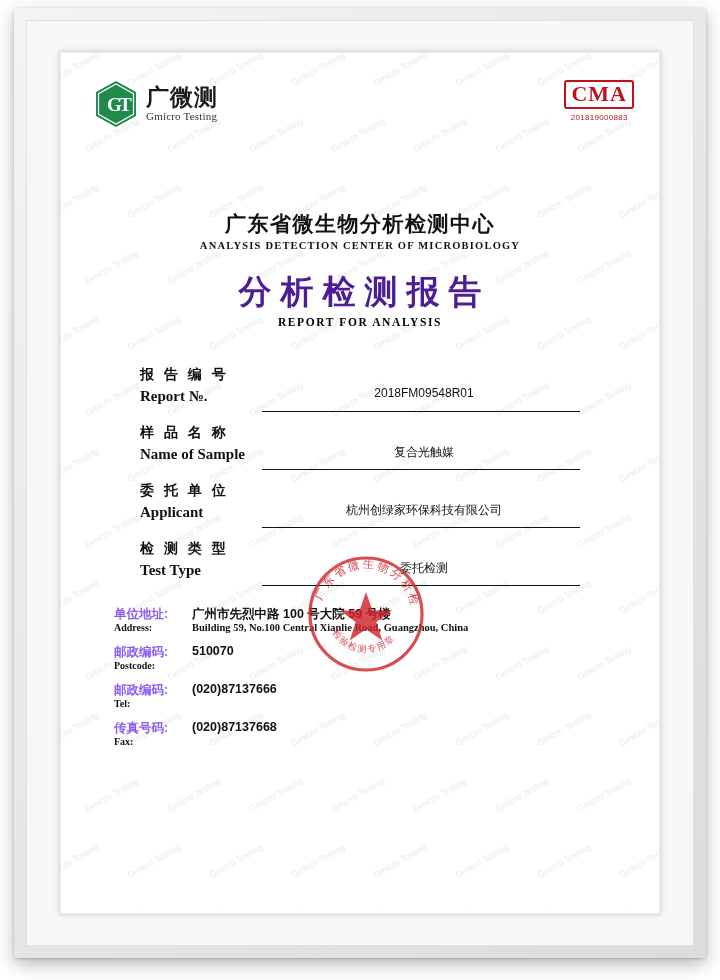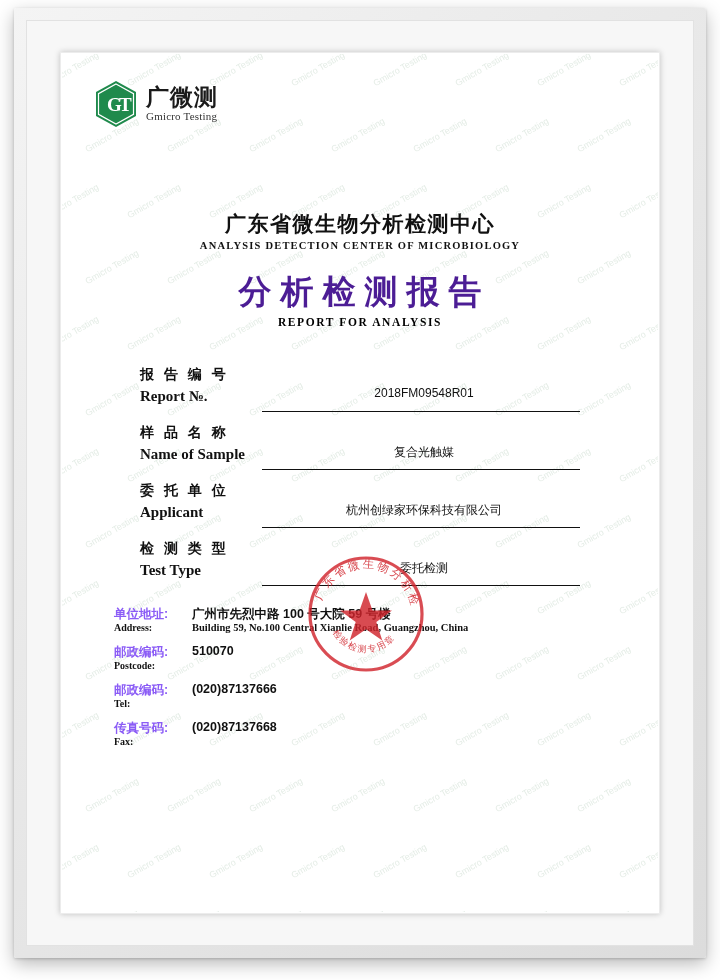--- a/index.html
+++ b/index.html
@@ -402,20 +402,26 @@
           <text x="13" y="31" font-family="Liberation Serif, serif" font-size="19" font-weight="bold" fill="#ffffff">G</text>
           <text x="25" y="31" font-family="Liberation Serif, serif" font-size="19" font-weight="bold" fill="#ffffff">T</text>
         </svg>
       </div>
       <div class="logo-text">
         <div class="logo-cn">广微测</div>
         <div class="logo-en">Gmicro Testing</div>
       </div>
     </div>
 
+    <div class="cma-block">
+      <div class="cma-box">
+        <span class="cma-logo">CMA</span>
+      </div>
+      <div class="cma-num">201819000883</div>
+    </div>
 
     <div class="org-cn">广东省微生物分析检测中心</div>
     <div class="org-en">ANALYSIS  DETECTION  CENTER  OF  MICROBIOLOGY</div>
     <div class="doc-cn">分析检测报告</div>
     <div class="doc-en">REPORT   FOR   ANALYSIS</div>
 
     <div class="fields">
 
       <div class="field-row">
         <div class="field-labels">

